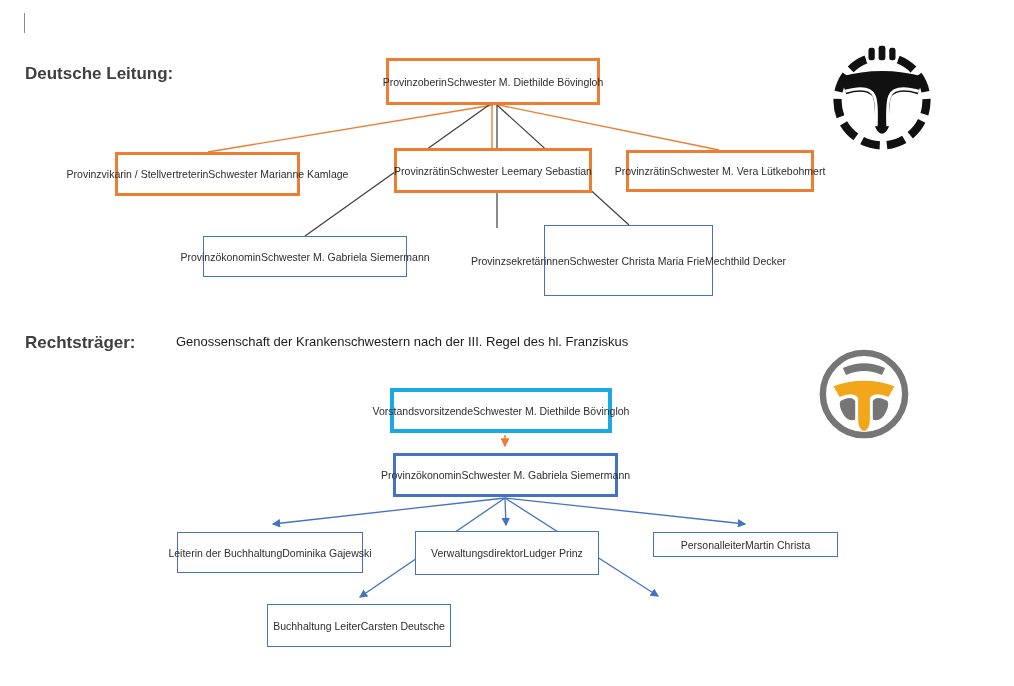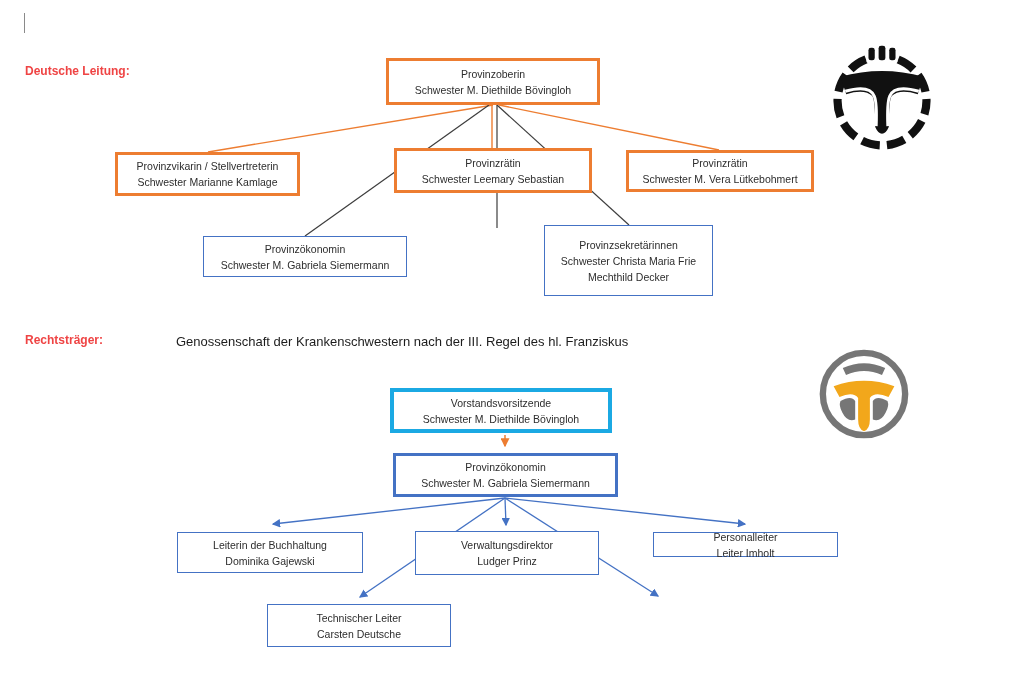--- a/index.html
+++ b/index.html
@@ -1,26 +1,26 @@
 <!DOCTYPE html>
 <html><head>
 <meta charset="utf-8">
 <style>
   html,body{margin:0;padding:0;background:#fff;}
   .page{
     position:relative;width:1014px;height:686px;background:#ffffff;overflow:hidden;
     font-family:"Liberation Sans","DejaVu Sans",sans-serif;color:#262626;
   }
   .cursor{position:absolute;left:24px;top:13px;width:1px;height:20px;background:#8a8a8a;}
-  .heading{position:absolute;font-size:12px;font-weight:bold;color:#ef4444;white-space:nowrap;}
+  .heading{position:absolute;font-size:17px;font-weight:bold;color:#404040;white-space:nowrap;}
   .subheading{position:absolute;font-size:13px;font-weight:normal;color:#1c1c1c;white-space:nowrap;margin-left:46px;}
   svg.lines{position:absolute;left:0;top:0;z-index:0;}
   .box{
     position:absolute;z-index:1;background:#fff;box-sizing:border-box;
-    display:flex;flex-direction:column;align-items:center;justify-content:center;
+    display:flex;align-items:center;justify-content:center;
     text-align:center;font-size:10.5px;line-height:16px;color:#2d2d2d;white-space:nowrap;
   }
   .b-orange{border:3px solid #ED7D31;}
   .b-thinblue{border:1px solid #4472C4;}
   .b-cyan{border:4px solid #1BA9E3;}
   .b-thickblue{border:3px solid #4472C4;}
   .logo{position:absolute;z-index:1;}
 </style>
 </head>
 <body>
@@ -108,25 +108,25 @@
     <span>Dominika Gajewski</span>
   </div>
 
   <div class="box b-thinblue" style="left:415px;top:531px;width:184px;height:44px">
     <span>Verwaltungsdirektor</span>
     <span>Ludger Prinz</span>
   </div>
 
   <div class="box b-thinblue" style="left:653px;top:532px;width:185px;height:25px">
     <span>Personalleiter</span>
-    <span>Leiter Imholt</span>
+    <span>Martin Christa</span>
   </div>
 
   <div class="box b-thinblue" style="left:267px;top:604px;width:184px;height:43px">
-    <span>Technischer Leiter</span>
+    <span>Buchhaltung Leiter</span>
     <span>Carsten Deutsche</span>
   </div>
 
 
   <svg class="logo" style="left:824px;top:39px" width="116" height="120" viewBox="0 0 120 120">
     <circle cx="60" cy="62" r="46" fill="none" stroke="#111" stroke-width="8.5" stroke-dasharray="19 7.5" stroke-dashoffset="5"></circle>
     <rect x="44" y="8" width="32" height="14" fill="#fff"></rect>
     <rect x="46" y="7" width="6.5" height="13" rx="2.5" fill="#111"></rect>
     <rect x="56.5" y="5" width="7" height="15" rx="2.5" fill="#111"></rect>
     <rect x="67.5" y="7" width="6.5" height="13" rx="2.5" fill="#111"></rect>

